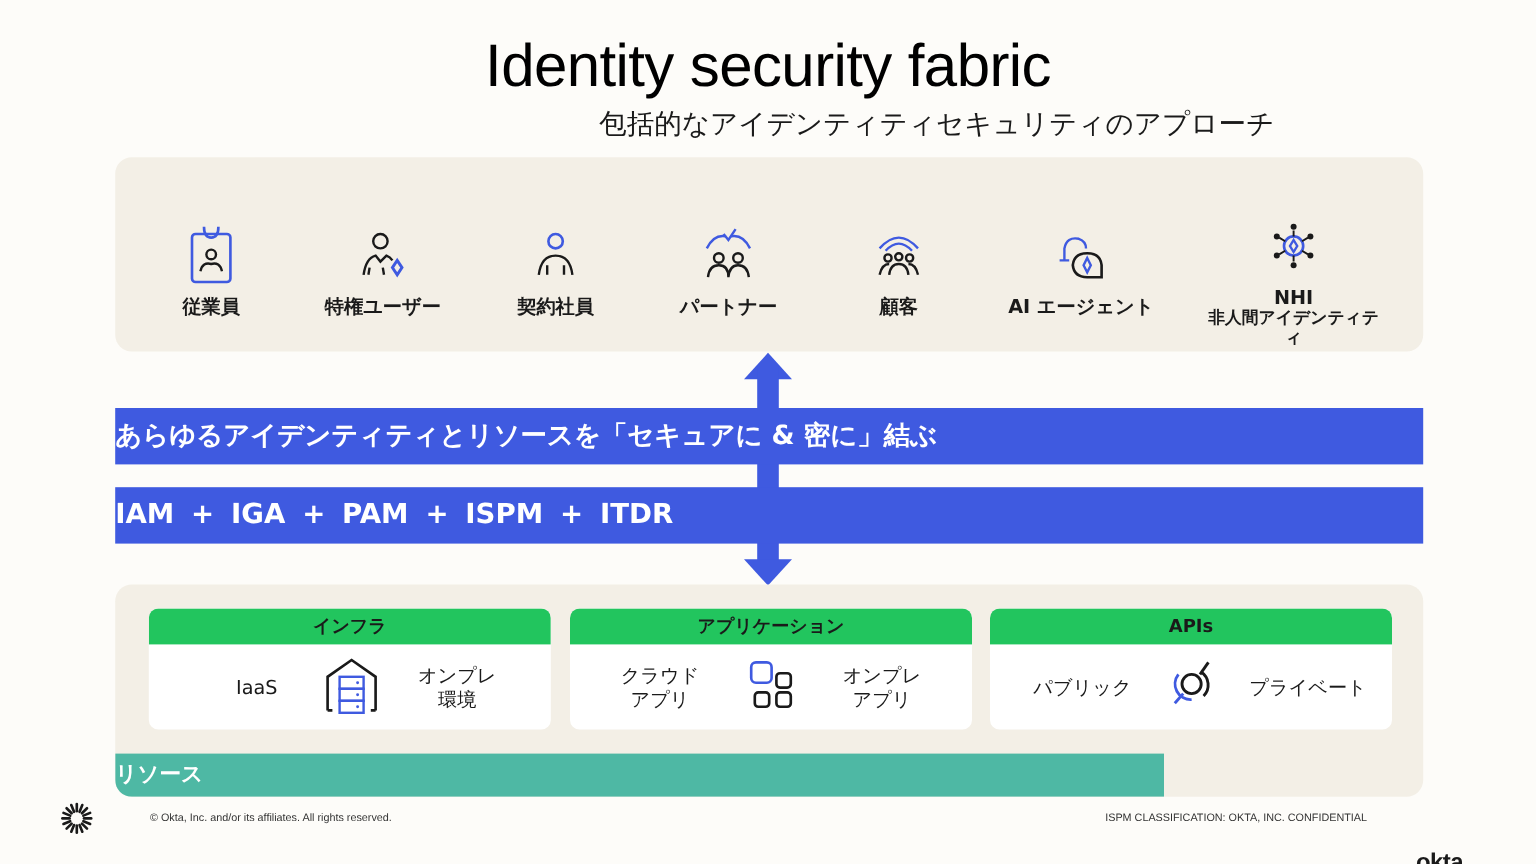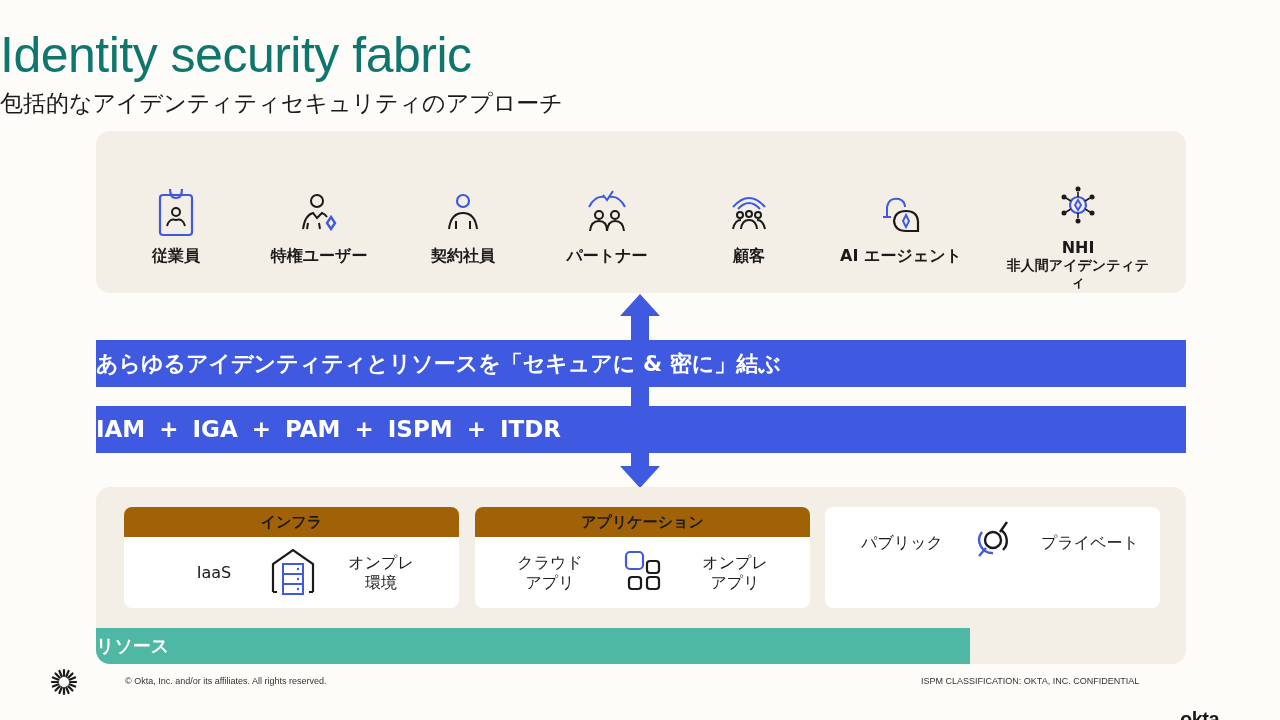--- a/index.html
+++ b/index.html
@@ -1,40 +1,40 @@
 <!DOCTYPE html>
 <html><head>
 <meta charset="utf-8">
 <style>
   * { box-sizing: border-box; margin: 0; padding: 0; }
   html, body { width: 1280px; height: 720px; background: #fdfcf9; overflow: hidden; }
   body { position: relative; font-family: "DejaVu Sans", "Liberation Sans", sans-serif; color: #1a1a1a; }
 
-  .title { position: absolute; left: 0; width: 1280px; top: 26px; font-family: "Liberation Sans", sans-serif; font-size: 50px; color: #0f766e; letter-spacing: -0.5px; }
-  .subtitle { position: absolute; left: 0; width: 1062px; top: 88px; text-align: left; font-size: 23px; color: #1a1a1a; }
+  .title { position: absolute; left: 0; width: 1280px; top: 26px; text-align: center; font-family: "Liberation Sans", sans-serif; font-size: 50px; color: #000000; letter-spacing: -0.5px; }
+  .subtitle { position: absolute; left: 0; width: 1062px; top: 88px; text-align: right; font-size: 23px; color: #1a1a1a; }
 
   .identity-panel { position: absolute; left: 96px; top: 131px; width: 1090px; height: 162px; background: #f3efe6; border-radius: 14px; overflow: hidden; }
   .panel-header { height: 36px; background: #4eb8a4; color: #fff; font-weight: bold; font-size: 17px; text-align: center; line-height: 36px; }
   .id-row { position: absolute; top: 54px; left: 0; width: 1090px; height: 110px; font-weight: bold; }
   .id-item { position: absolute; top: 0; width: 150px; text-align: center; }
   .id-item svg { display: block; margin: 0 auto; width: 56px; height: 56px; }
   .id-label { margin-top: 6px; font-size: 16px; color: #1a1a1a; line-height: 18px; }
   .id-sub { font-size: 14px; line-height: 17px; }
   .arrow-up { position: absolute; left: 620px; top: 294px; width: 0; height: 0; border-left: 20px solid transparent; border-right: 20px solid transparent; border-bottom: 22px solid #3f5ae0; }
   .arrow-down { position: absolute; left: 620px; top: 466px; width: 0; height: 0; border-left: 20px solid transparent; border-right: 20px solid transparent; border-top: 22px solid #3f5ae0; }
   .arrow-shaft2 { position: absolute; left: 631px; top: 305px; width: 18px; height: 165px; background: #3f5ae0; }
 
   .band { position: absolute; left: 96px; width: 1090px; background: #3f5ae0; color: #fff; font-weight: bold; }
   .band1 { top: 340px; height: 47px; line-height: 47px; font-size: 22px; }
   .band2 { top: 406px; height: 47px; line-height: 47px; font-size: 23px; word-spacing: 6px; }
 
   .resource-panel { position: absolute; left: 96px; top: 487px; width: 1090px; height: 177px; background: #f3efe6; border-radius: 14px; overflow: hidden; }
   .resource-footer { position: absolute; left: 0; bottom: 0; width: 874px; height: 36px; background: #4eb8a4; color: #fff; font-weight: bold; font-size: 18px; text-align: left; line-height: 36px; }
   .card { position: absolute; top: 20px; width: 335px; height: 101px; background: #fff; border-radius: 8px; overflow: hidden; }
-  .card-head { height: 30px; background: #a16207; text-align: center; font-weight: bold; font-size: 15px; line-height: 30px; color: #1a1a1a; }
+  .card-head { height: 30px; background: #22c55e; text-align: center; font-weight: bold; font-size: 15px; line-height: 30px; color: #1a1a1a; }
   .card-body { position: relative; height: 71px; }
   .card-text { position: absolute; top: 0; height: 71px; display: flex; align-items: center; justify-content: center; text-align: center; font-size: 16px; line-height: 20px; color: #1a1a1a; }
   .card-icon { position: absolute; top: 9px; left: 50%; margin-left: -26px; width: 52px; height: 52px; }
 
   .footer-logo-mark { position: absolute; left: 50px; top: 668px; width: 28px; height: 28px; }
   .copyright { position: absolute; left: 125px; top: 676px; font-family: "Liberation Sans", sans-serif; font-size: 9px; color: #333; }
   .classification { position: absolute; left: 921px; top: 676px; font-family: "Liberation Sans", sans-serif; font-size: 9px; color: #333; }
   .okta-logo { position: absolute; left: 1180px; top: 668px; font-family: "Liberation Sans", sans-serif; font-size: 20px; font-weight: bold; color: #1a1a1a; letter-spacing: -0.5px; margin-top: 40px; }
 </style>
 </head>
@@ -165,20 +165,21 @@
         <rect x="30" y="15" width="12" height="12" rx="3" fill="none" stroke="#1a1a1a" stroke-width="2.2"></rect>
         <rect x="12" y="31" width="12" height="12" rx="3" fill="none" stroke="#1a1a1a" stroke-width="2.2"></rect>
         <rect x="30" y="31" width="12" height="12" rx="3" fill="none" stroke="#1a1a1a" stroke-width="2.2"></rect>
       </svg>
       <div class="card-text" style="left:215px;width:90px;white-space:pre-line">オンプレ
 アプリ</div>
     </div>
   </div>
 
   <div class="card" style="left:729px">
+    <div class="card-head">APIs</div>
     <div class="card-body">
       <div class="card-text" style="left:22px;width:110px">パブリック</div>
       <svg class="card-icon" viewBox="0 0 52 52">
         <circle cx="26" cy="24" r="8" fill="none" stroke="#1a1a1a" stroke-width="2.4"></circle>
         <path d="M34 14 A13 13 0 0 1 36 34" fill="none" stroke="#1a1a1a" stroke-width="2.4"></path>
         <path d="M15 16 A13 13 0 0 0 26 37" fill="none" stroke="#3f5ae0" stroke-width="2.4"></path>
         <path d="M33 16 L40 6" stroke="#1a1a1a" stroke-width="2.4"></path>
         <path d="M19 32 L12 40" stroke="#3f5ae0" stroke-width="2.4"></path>
       </svg>
       <div class="card-text" style="left:205px;width:120px">プライベート</div>

